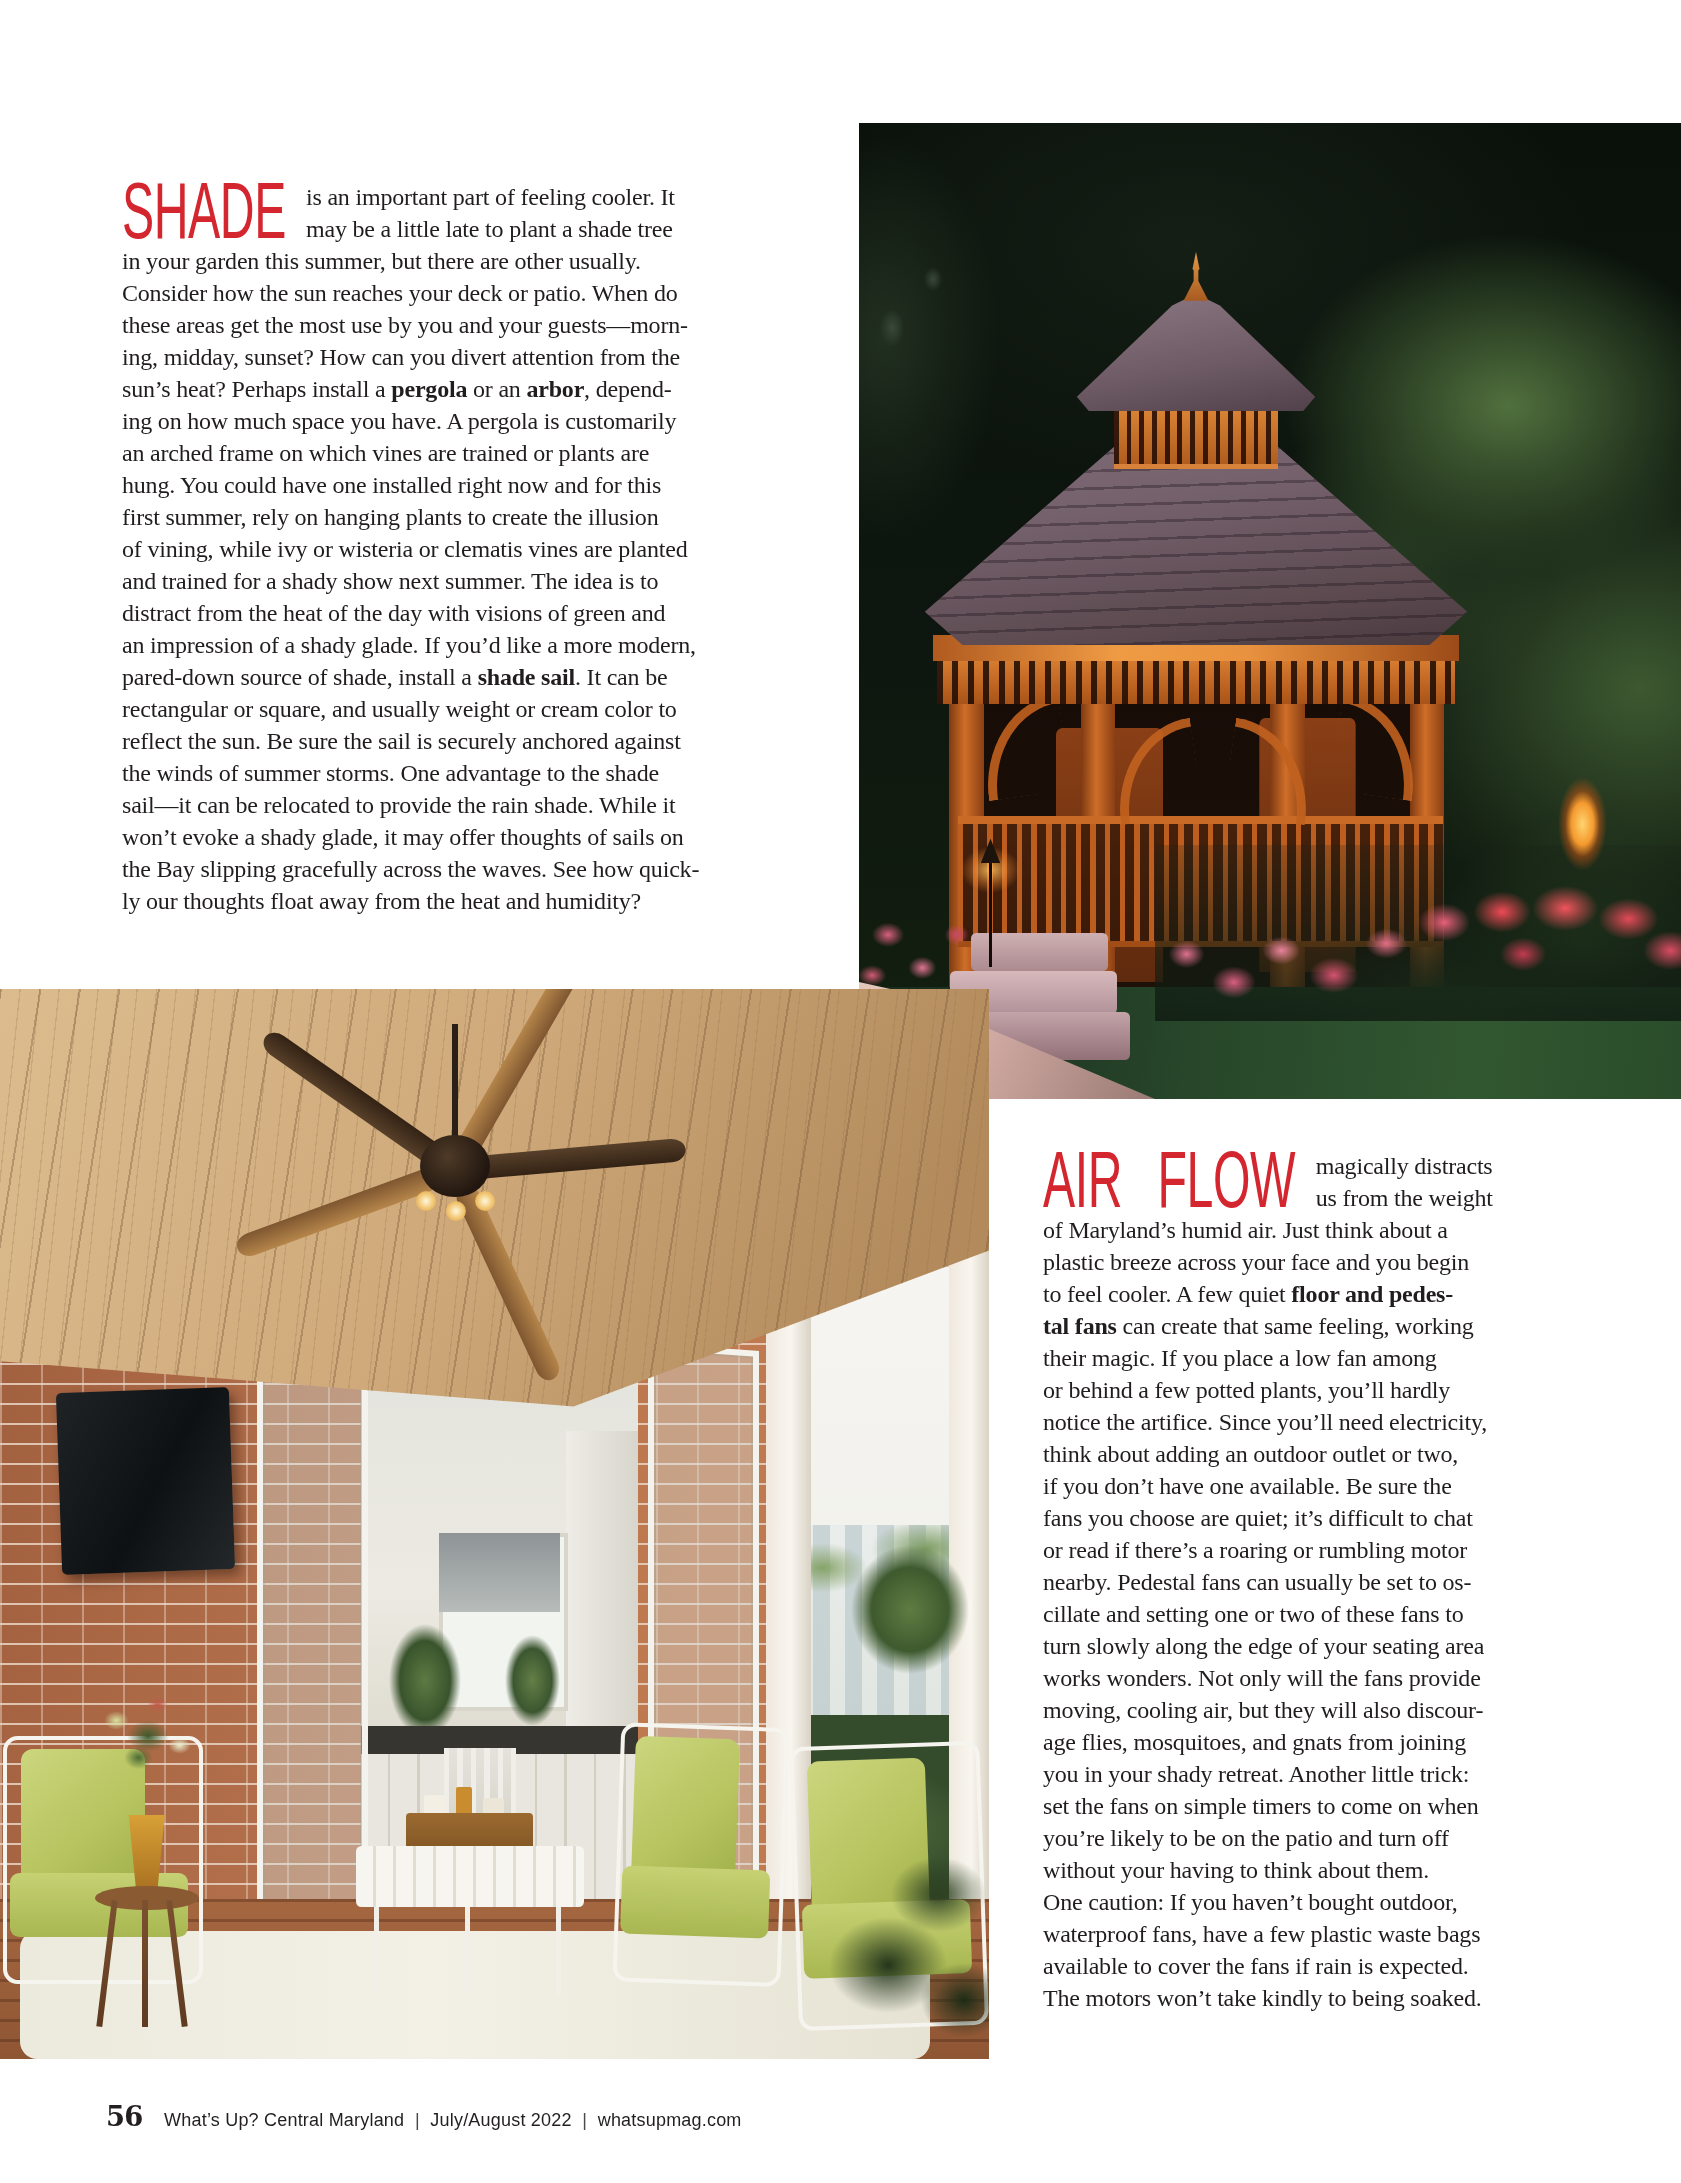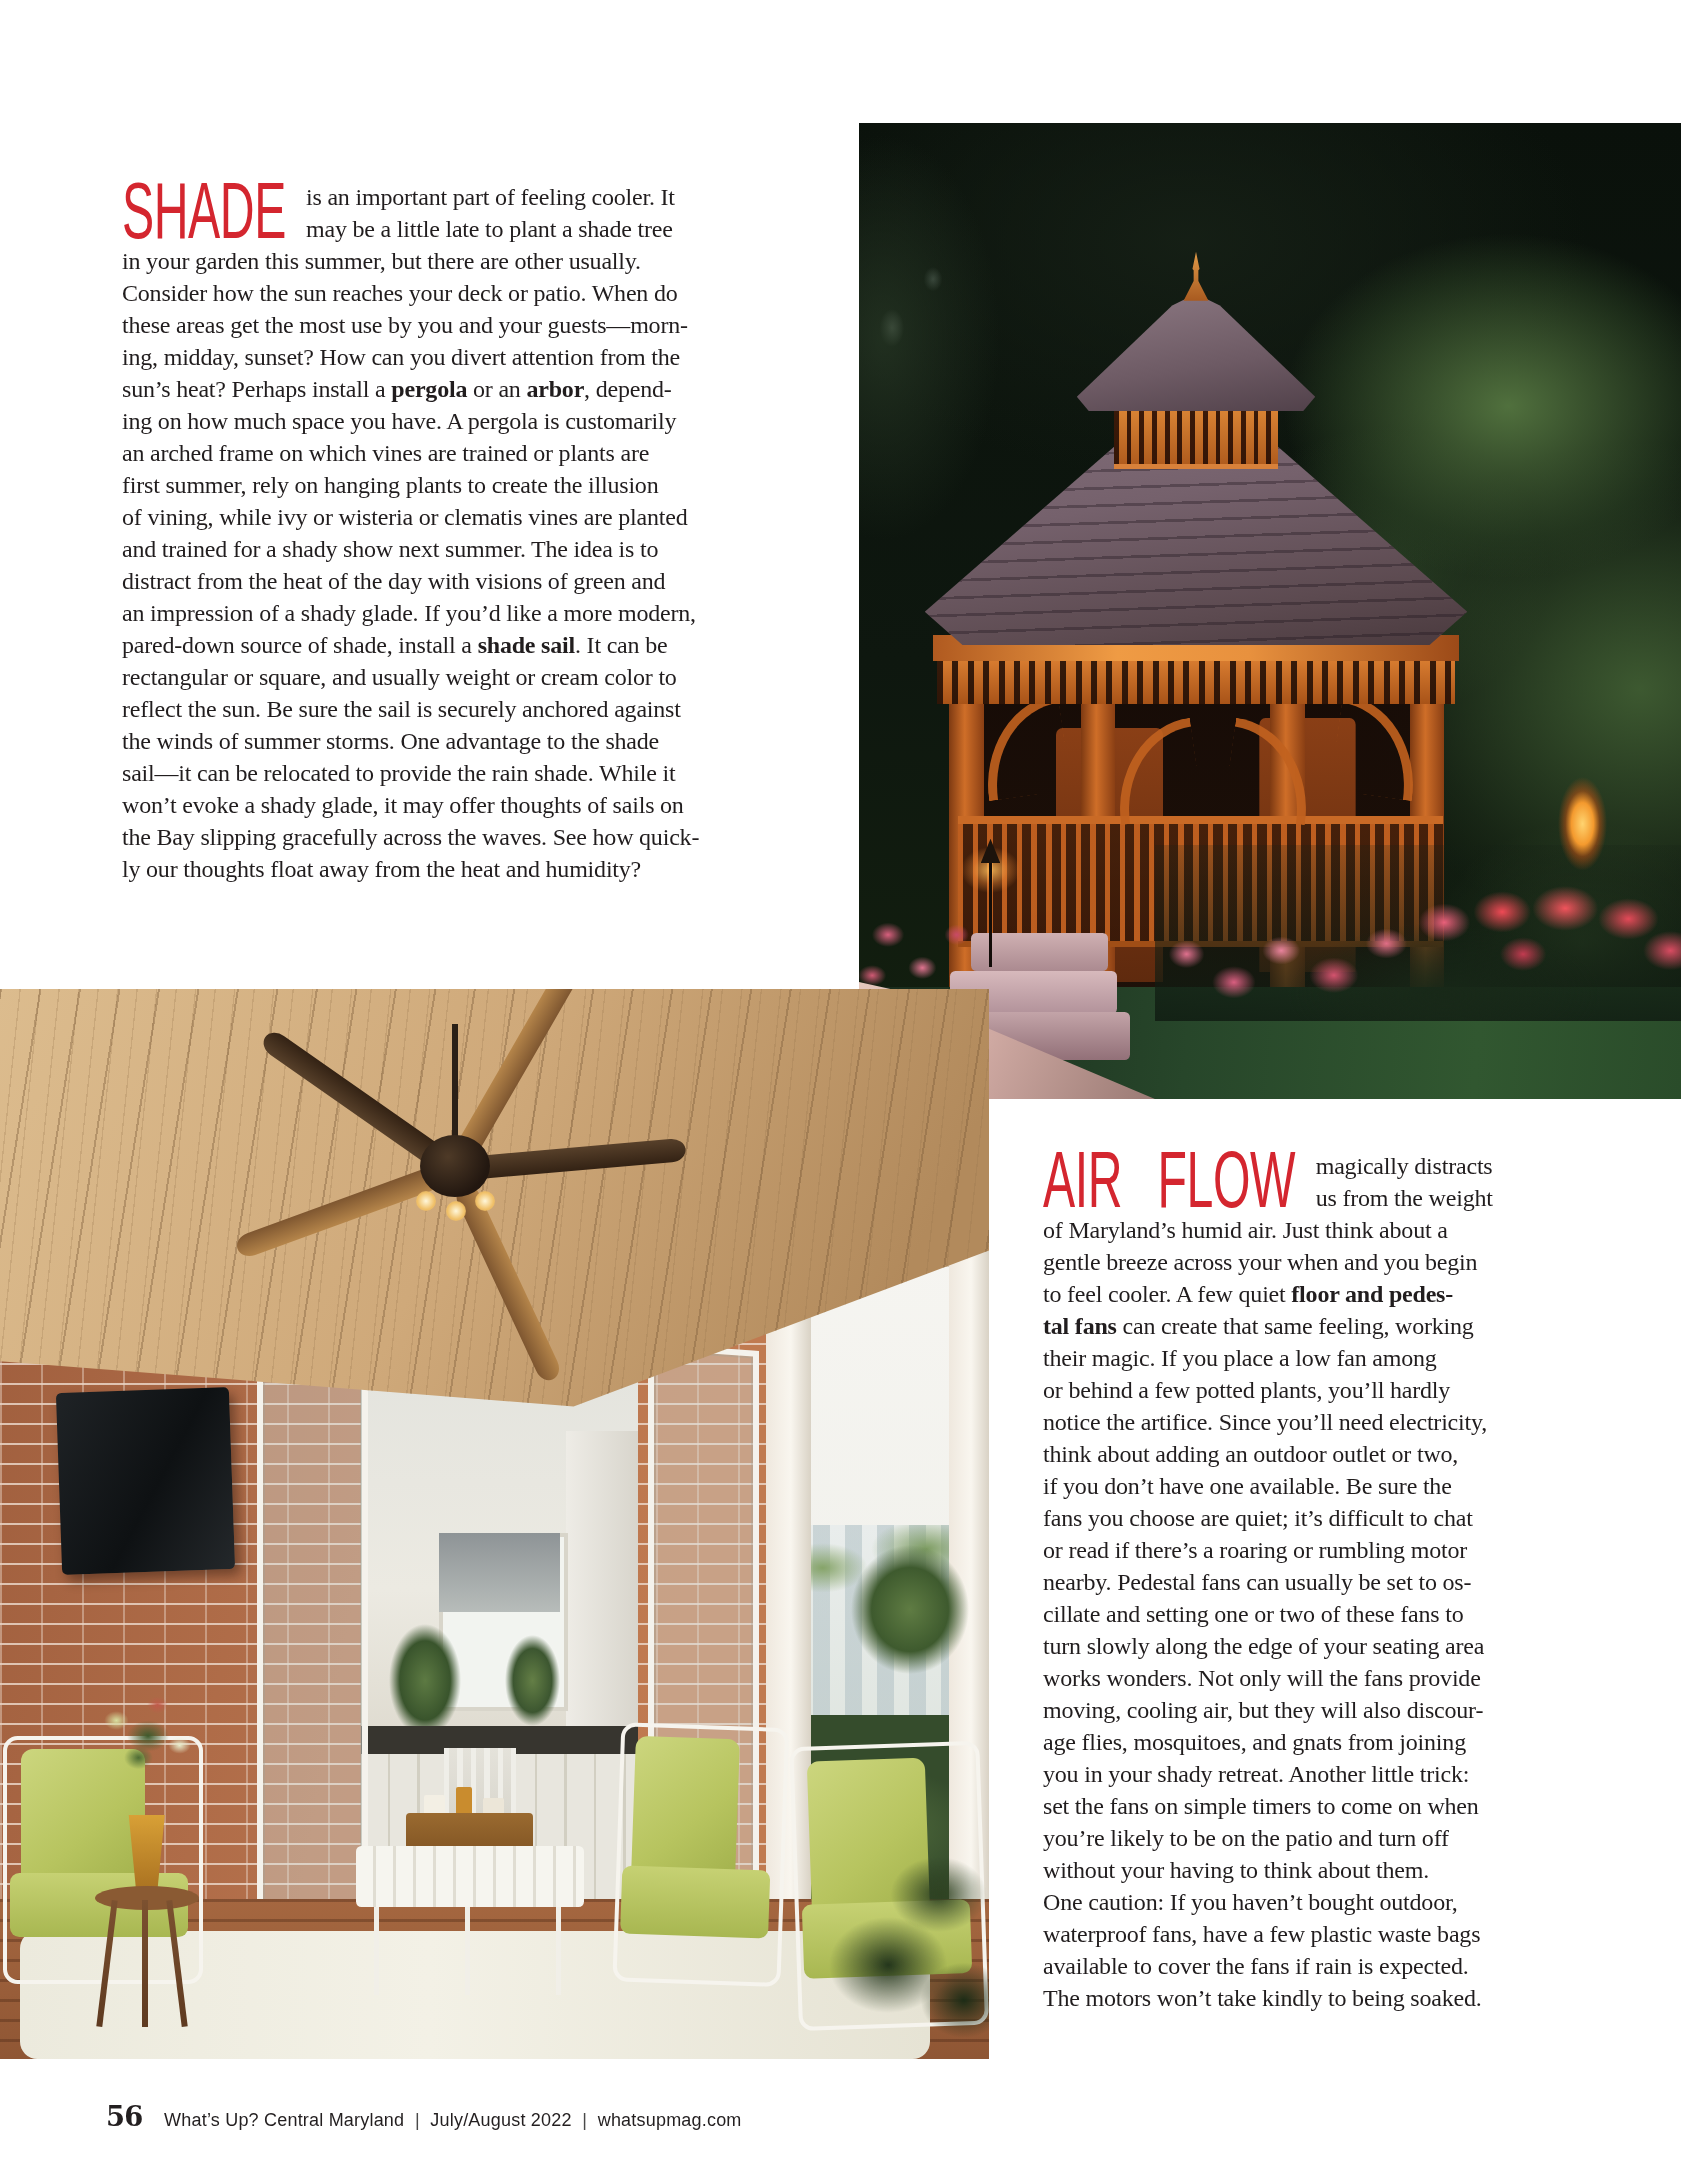--- a/index.html
+++ b/index.html
@@ -360,20 +360,21 @@
     </div>
   <div class="line"><span>is an important part of feeling cooler. It</span></div>
       <div class="line"><span>may be a little late to plant a shade tree</span></div>
       <div class="line"><span>in your garden </span><span class="italic">this</span><span> summer, but there are other usually.</span></div>
       <div class="line"><span>Consider how the sun reaches your deck or patio. When do</span></div>
       <div class="line"><span>these areas get the most use by you and your guests—morn-</span></div>
       <div class="line"><span>ing, midday, sunset? How can you divert attention from the</span></div>
       <div class="line"><span>sun’s heat? Perhaps install a </span><span class="bold">pergola</span><span> or an </span><span class="bold">arbor</span><span>, depend-</span></div>
       <div class="line"><span>ing on how much space you have. A pergola is customarily</span></div>
       <div class="line"><span>an arched frame on which vines are trained or plants are</span></div>
+      <div class="line"><span>hung. You could have one installed right now and for this</span></div>
       <div class="line"><span>first summer, rely on hanging plants to create the illusion</span></div>
       <div class="line"><span>of vining, while ivy or wisteria or clematis vines are planted</span></div>
       <div class="line"><span>and trained for a shady show next summer. The idea is to</span></div>
       <div class="line"><span>distract from the heat of the day with visions of green and</span></div>
       <div class="line"><span>an impression of a shady glade. If you’d like a more modern,</span></div>
       <div class="line"><span>pared-down source of shade, install a </span><span class="bold">shade sail</span><span>. It can be</span></div>
       <div class="line"><span>rectangular or square, and usually weight or cream color to</span></div>
       <div class="line"><span>reflect the sun. Be sure the sail is securely anchored against</span></div>
       <div class="line"><span>the winds of summer storms. One advantage to the shade</span></div>
       <div class="line"><span>sail—it can be relocated to provide the rain shade. While it</span></div>
@@ -384,21 +385,21 @@
 </div>
 
 <div id="air-article" class="article">
   <div class="lines">
     <div class="headline-float">
       <span class="headline">AIR FLOW</span>
     </div>
   <div class="line"><span>magically distracts</span></div>
       <div class="line"><span>us from the weight</span></div>
       <div class="line"><span>of Maryland’s humid air. Just think about a</span></div>
-      <div class="line"><span>gentle breeze across your when and you begin</span></div>
+      <div class="line"><span>plastic breeze across your face and you begin</span></div>
       <div class="line"><span>to feel cooler. A few quiet </span><span class="bold">floor and pedes-</span></div>
       <div class="line"><span class="bold">tal fans</span><span> can create that same feeling, working</span></div>
       <div class="line"><span>their magic. If you place a low fan among</span></div>
       <div class="line"><span>or behind a few potted plants, you’ll hardly</span></div>
       <div class="line"><span>notice the artifice. Since you’ll need electricity,</span></div>
       <div class="line"><span>think about adding an outdoor outlet or two,</span></div>
       <div class="line"><span>if you don’t have one available. Be sure the</span></div>
       <div class="line"><span>fans you choose are quiet; it’s difficult to chat</span></div>
       <div class="line"><span>or read if there’s a roaring or rumbling motor</span></div>
       <div class="line"><span>nearby. Pedestal fans can usually be set to os-</span></div>

